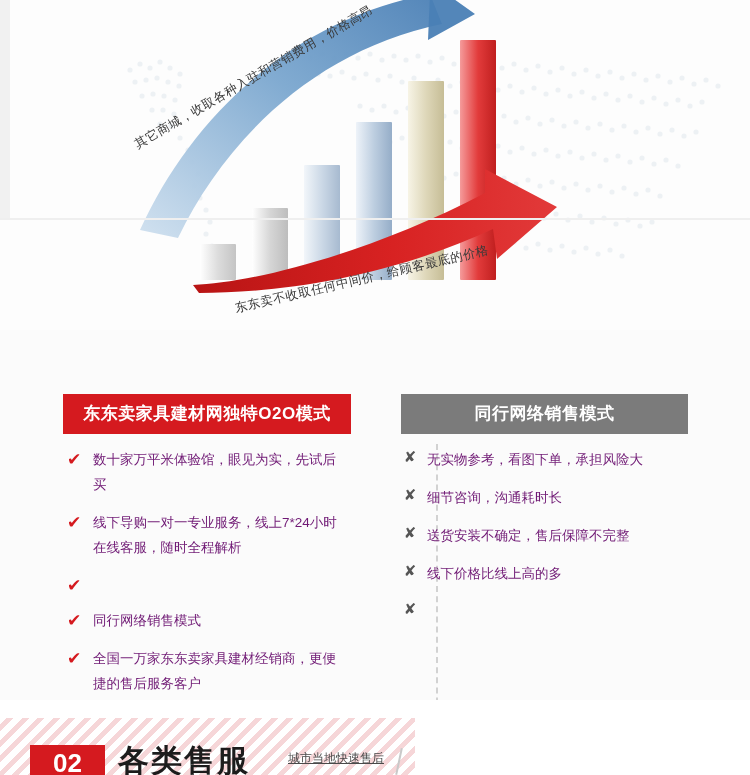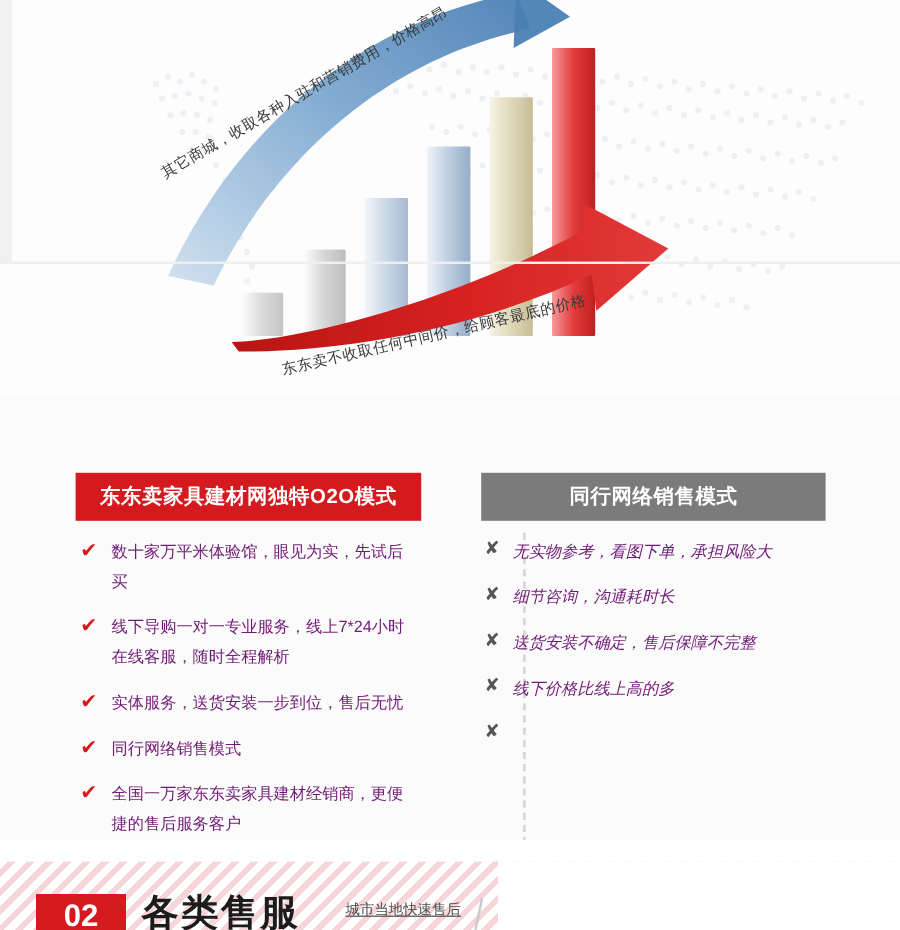--- a/index.html
+++ b/index.html
@@ -85,21 +85,21 @@
   }
   .cross{
     flex:0 0 auto;width:18px;margin-right:8px;padding-top:1px;
     color:#555;font-size:15px;text-align:center;
     font-family:"DejaVu Sans",sans-serif;
   }
   .item-text{
     color:#701a75;font-size:13.5px;line-height:25px;
   }
   .col-left .item-text{width:252px;}
-  .col-right .item-text{width:250px;font-style:italic;}
+  .col-right .item-text{width:250px;}
 
   
   .stripe-band{
     position:absolute;left:0;top:700px;width:750px;height:75px;
     background:
       repeating-linear-gradient(-45deg,
         #f6d6d8 0px,#f6d6d8 5px,
         #ffffff 5px,#ffffff 11px);
   }
   .stripe-white{
@@ -408,21 +408,20 @@
         <div class="item">
           <span class="tick">✔</span>
           <span class="item-text">数十家万平米体验馆，眼见为实，先试后买</span>
         </div>
         <div class="item">
           <span class="tick">✔</span>
           <span class="item-text">线下导购一对一专业服务，线上7*24小时在线客服，随时全程解析</span>
         </div>
         <div class="item">
           <span class="tick">✔</span>
-          <span class="item-text">实体服务，送货安装一步到位，售后无忧</span>
         </div>
         <div class="item">
           <span class="tick">✔</span>
           <span class="item-text">同行网络销售模式</span>
         </div>
         <div class="item">
           <span class="tick">✔</span>
           <span class="item-text">全国一万家东东卖家具建材经销商，更便捷的售后服务客户</span>
         </div>
       </div>

